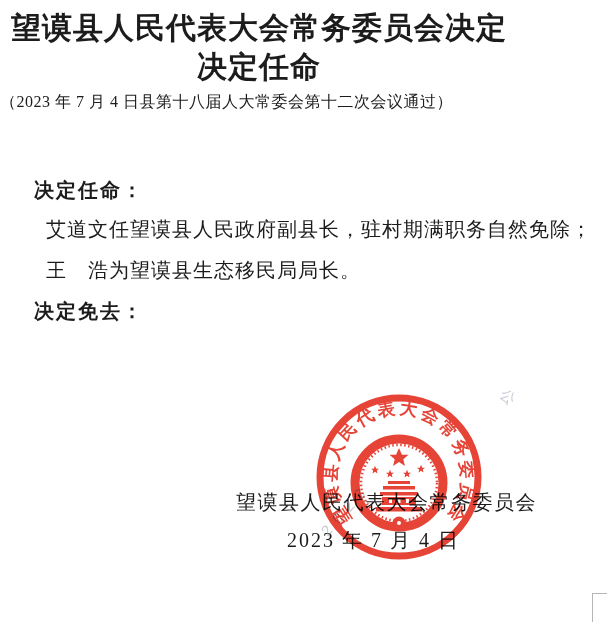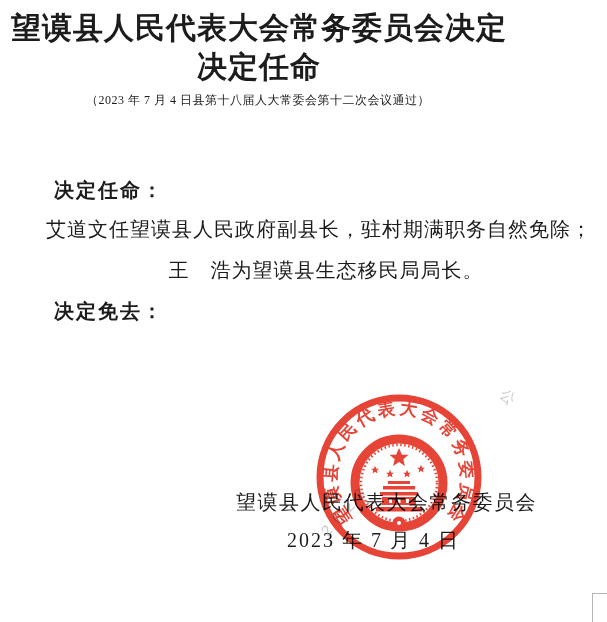--- a/index.html
+++ b/index.html
@@ -23,45 +23,44 @@
     line-height: 36px;
     white-space: nowrap;
   }
   .title-line.l1 { top: 10px; }
   .title-line.l2 { top: 49px; }
   .subtitle {
     position: absolute;
     top: 92px;
     left: 0;
     width: 516px;
-    text-align: center;
-    font-size: 12px;
+    font-size: 16px;
     letter-spacing: 0.5px;
     white-space: nowrap;
   }
   .sec-heading {
     position: absolute;
-    left: 54px;
+    left: 34px;
     font-family: "Liberation Sans", "DejaVu Sans", sans-serif;
     font-weight: 700;
     font-size: 20px;
     letter-spacing: 2px;
     white-space: nowrap;
   }
   .body-line {
     position: absolute;
     left: 46px;
     width: 560px;
     font-size: 20px;
     letter-spacing: 1px;
     white-space: nowrap;
   }
   .h1 { top: 177px; }
   .bl1 { top: 216px; }
-  .bl2 { top: 257px; text-align: center; }
+  .bl2 { top: 257px; }
   .h2 { top: 298px; text-align: center; }
   .bl3 { top: 338px; }
   .signature {
     position: absolute;
     top: 489px;
     right: 70px;
     font-size: 20px;
     letter-spacing: 1.5px;
     white-space: nowrap;
   }

